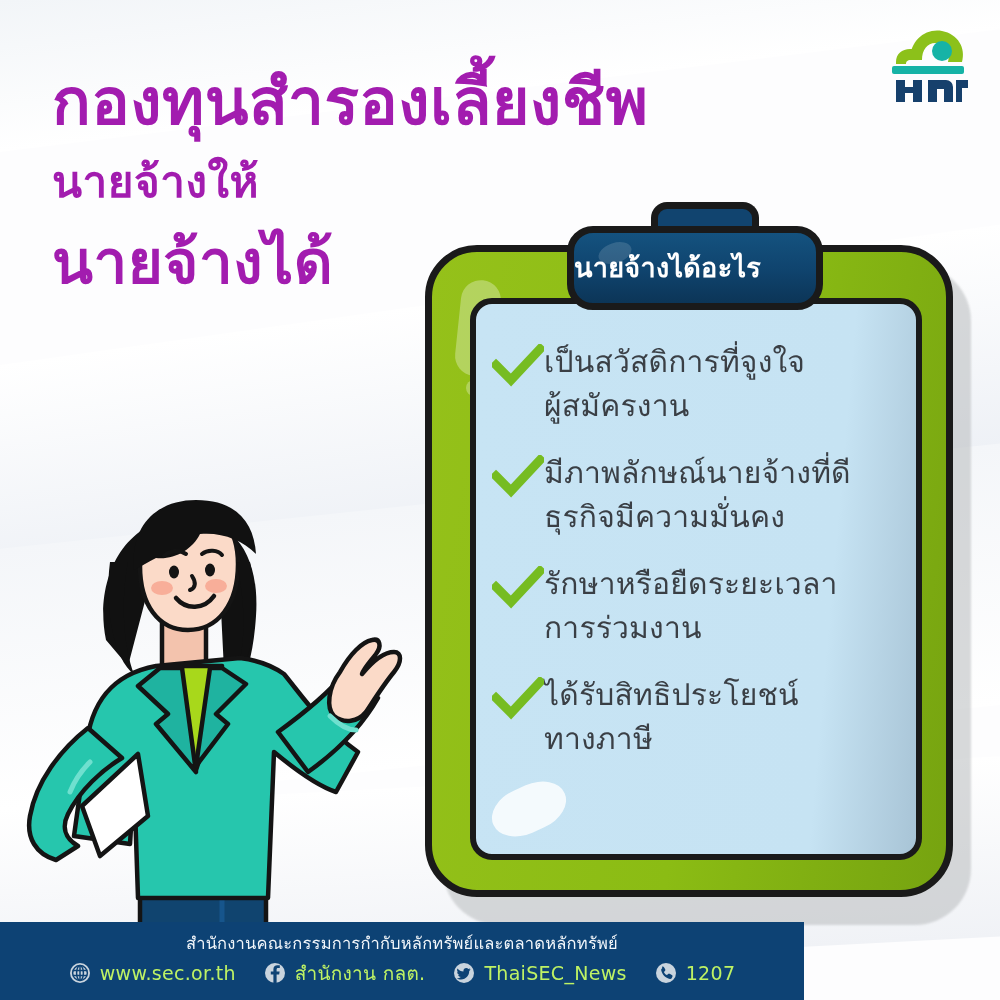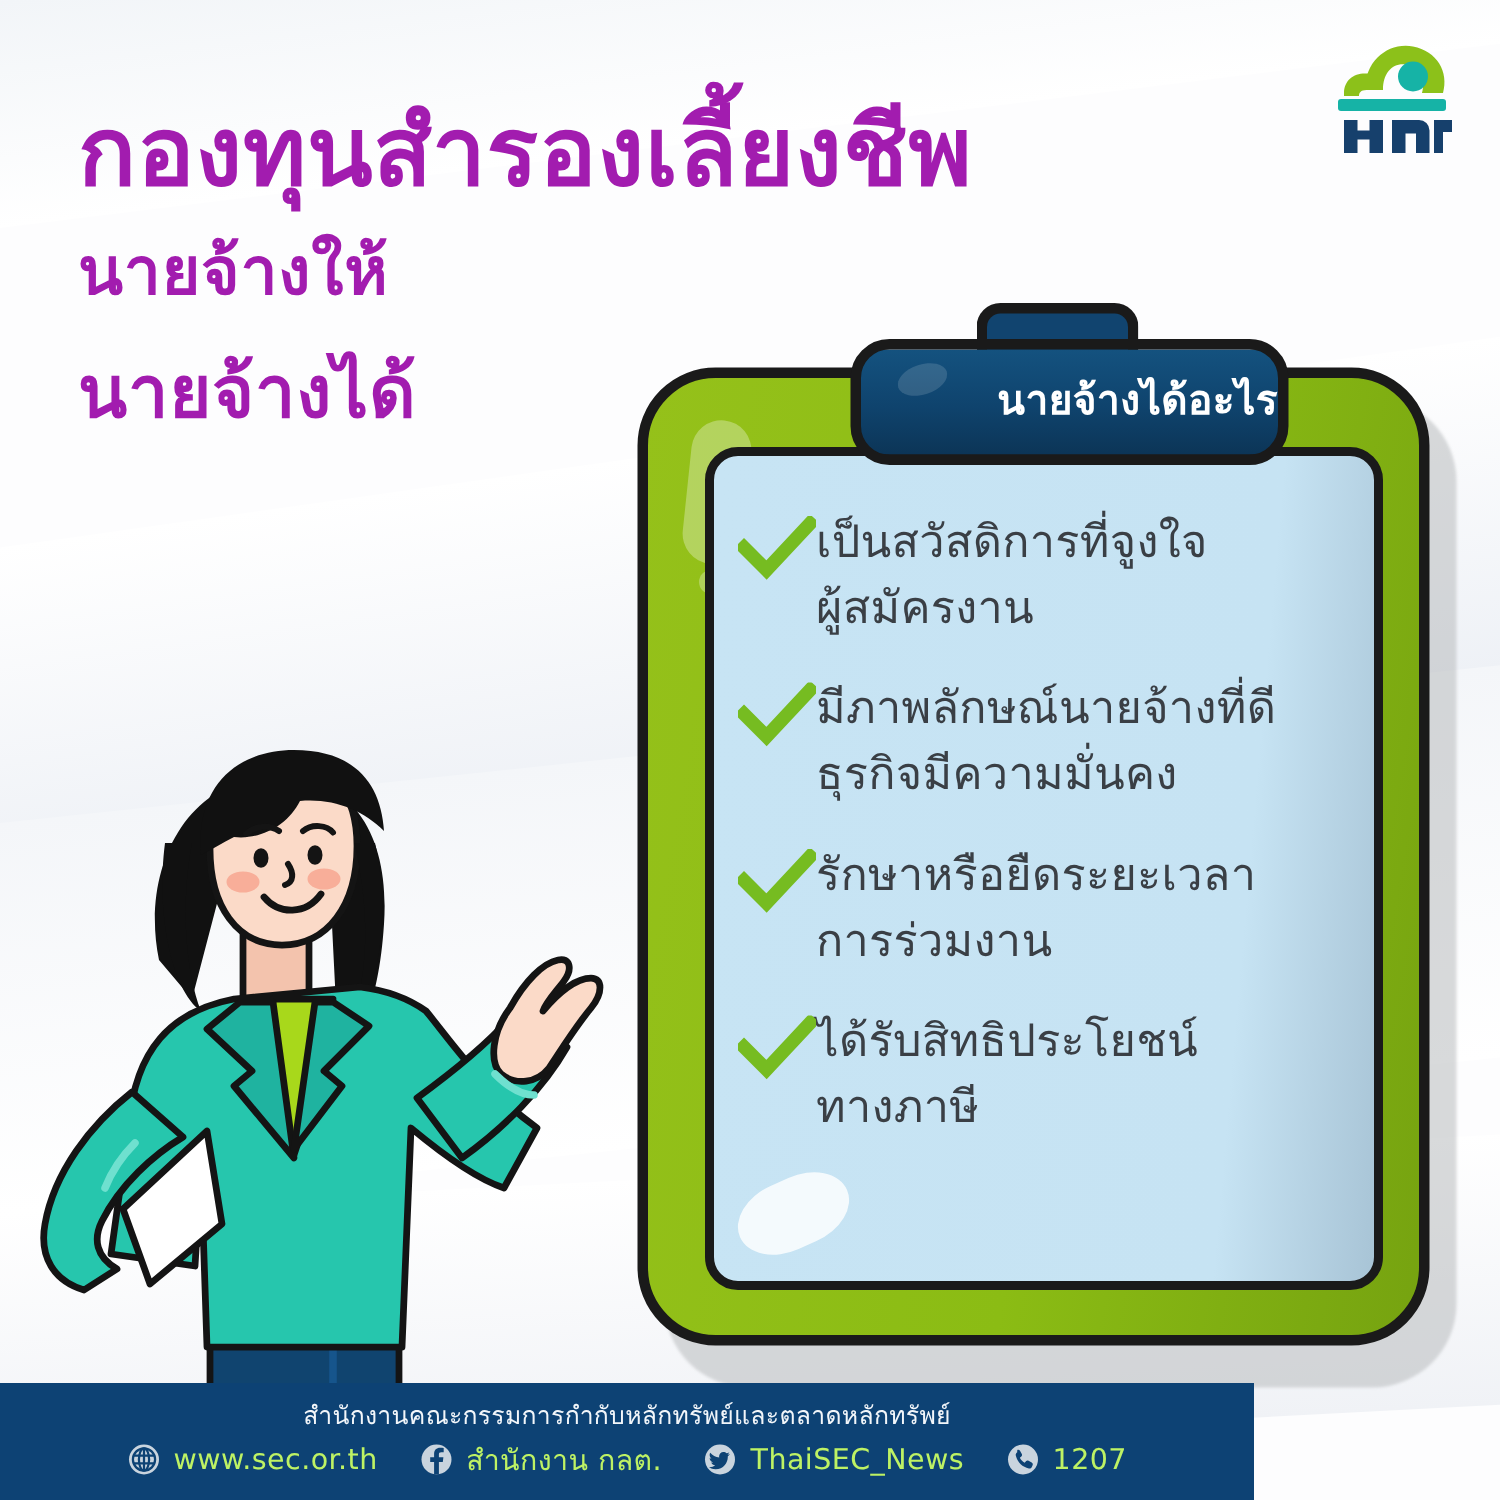--- a/index.html
+++ b/index.html
@@ -29,21 +29,21 @@
   .logo svg{display:block;width:104px;height:92px;}
 
   
   .headline{position:absolute;left:52px;top:62px;width:660px;}
   .headline .line{
     color:#a21caf;font-weight:700;letter-spacing:.5px;
     font-size:63px;line-height:80px;white-space:nowrap;
   }
   .headline .line.l1{font-size:64px;}
   .headline .line.l2{font-size:44px;}
-  .headline .line.l3{font-size:48px;}
+  .headline .line.l3{font-size:60px;}
 
   
   .clip-wrap{position:absolute;left:425px;top:245px;width:540px;height:672px;}
   .clip-shadow{
     position:absolute;left:18px;top:20px;width:528px;height:660px;
     background:#b9bcbe;border-radius:56px;filter:blur(1px);opacity:.55;
   }
   .clip-board{
     position:absolute;left:0;top:0;width:528px;height:652px;
     background:linear-gradient(100deg,#95c11a 0%,#8bbc14 55%,#76a310 100%);
@@ -70,24 +70,24 @@
   
   .tab{
     position:absolute;left:135px;top:-50px;width:276px;height:108px;z-index:5;
   }
   .tab .neck{
     position:absolute;left:84px;top:0;width:108px;height:40px;
     background:#11446f;border:7px solid #1a1a1a;border-radius:16px 16px 0 0;
     box-sizing:border-box;border-bottom:none;
   }
   .tab .pill{
-    position:absolute;left:0;top:24px;width:292px;height:84px;
+    position:absolute;left:0;top:24px;width:256px;height:84px;
     background:linear-gradient(180deg,#14527f 0%,#0f436d 55%,#0c3557 100%);
     border:7px solid #1a1a1a;border-radius:26px;box-sizing:border-box;
-    display:flex;align-items:center;justify-content:flex-end;
+    display:flex;align-items:center;justify-content:flex-start;
   }
   .tab .pill-gloss{
     position:absolute;left:24px;top:10px;width:34px;height:20px;border-radius:50%;
     background:rgba(255,255,255,.14);transform:rotate(-18deg);
   }
   .tab .pill-label{
     color:#ffffff;font-size:27px;font-weight:600;letter-spacing:.3px;line-height:1;
     position:relative;top:-1px;
   }
 
@@ -102,21 +102,21 @@
     white-space:pre-line;font-weight:400;
   }
 
   
   .character{position:absolute;left:10px;top:470px;width:420px;height:460px;}
   .character svg{display:block;width:420px;height:460px;}
 
   
   .footer{
     position:absolute;left:0;bottom:0;width:804px;height:78px;
-    background:#0d4274;color:#ffffff;padding-left:32px;
+    background:#0d4274;color:#ffffff;
   }
   .footer-org{
     position:absolute;left:0;right:0;top:8px;text-align:center;
     font-size:16.5px;letter-spacing:.2px;color:#f2f6fa;
   }
   .footer-links{
     position:absolute;left:0;right:0;top:36px;
     display:flex;align-items:center;justify-content:center;gap:28px;
   }
   .flink{display:flex;align-items:center;gap:9px;}

